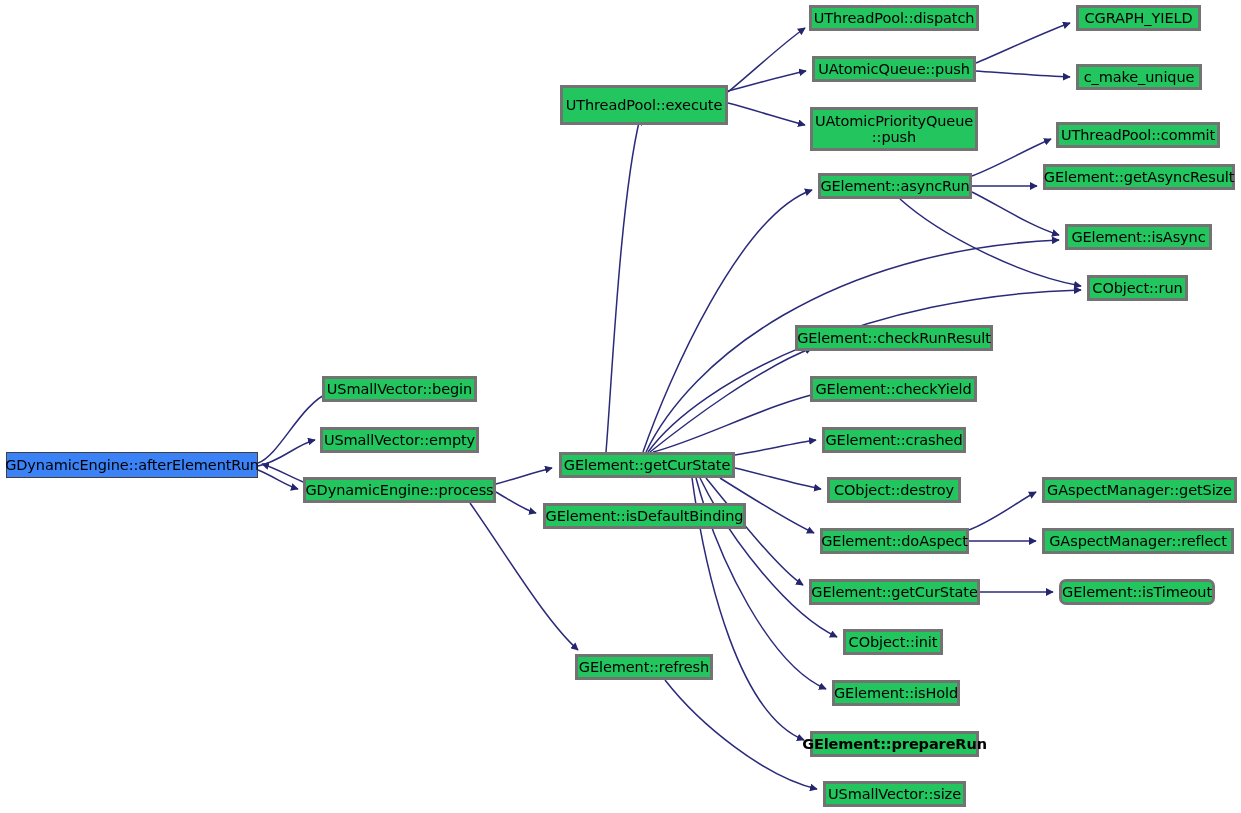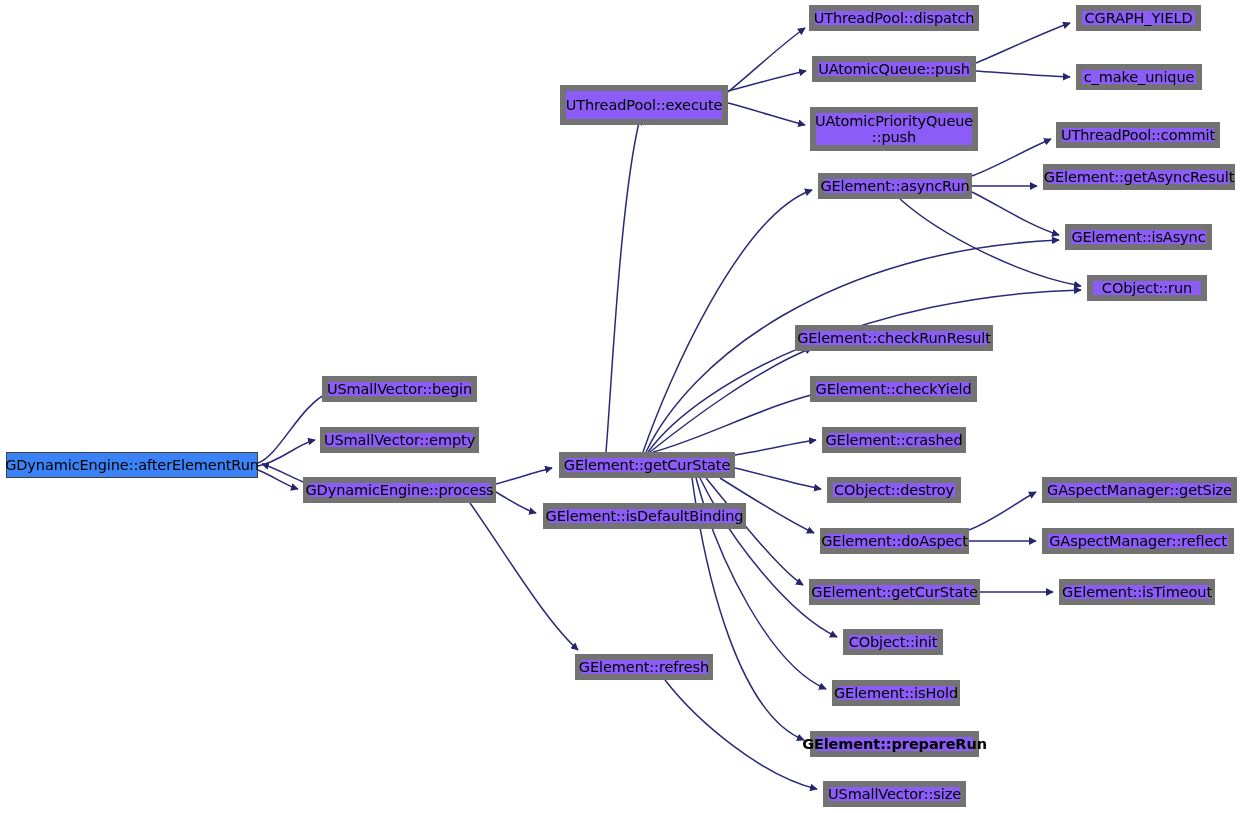--- a/index.html
+++ b/index.html
@@ -20,22 +20,22 @@
     position: absolute;
     left: 0;
     top: 0;
     width: 1241px;
     height: 813px;
     pointer-events: none;
   }
   .gnode {
     position: absolute;
     box-sizing: border-box;
-    border: 6px solid #737373;
-    background: #8b5cf6;
+    border: 3px solid #737373;
+    background: #22c55e;
     color: #000000;
     font-size: 14.5px;
     line-height: 1.12;
     text-align: center;
     display: flex;
     align-items: center;
     justify-content: center;
     white-space: pre-line;
     letter-spacing: -0.1px;
   }
@@ -104,29 +104,29 @@
       <div class="gnode" style="left: 809px; top: 5px; width: 170px; height: 26px;">UThreadPool::dispatch</div>
       <div class="gnode" style="left: 812px; top: 56px; width: 164px; height: 26px;">UAtomicQueue::push</div>
       <div class="gnode" style="left: 810px; top: 107px; width: 168px; height: 44px;">UAtomicPriorityQueue
 ::push</div>
       <div class="gnode" style="left: 1076px; top: 5px; width: 125px; height: 26px;">CGRAPH_YIELD</div>
       <div class="gnode" style="left: 1076px; top: 64px; width: 126px; height: 26px;">c_make_unique</div>
       <div class="gnode" style="left: 818px; top: 173px; width: 154px; height: 26px;">GElement::asyncRun</div>
       <div class="gnode" style="left: 1056px; top: 122px; width: 164px; height: 26px;">UThreadPool::commit</div>
       <div class="gnode" style="left: 1043px; top: 164px; width: 192px; height: 26px;">GElement::getAsyncResult</div>
       <div class="gnode" style="left: 1065px; top: 224px; width: 147px; height: 26px;">GElement::isAsync</div>
-      <div class="gnode" style="left: 1087px; top: 275px; width: 120px; height: 26px;">CObject::run</div>
+      <div class="gnode" style="left: 1087px; top: 275px; width: 101px; height: 26px;">CObject::run</div>
       <div class="gnode" style="left: 795px; top: 325px; width: 198px; height: 26px;">GElement::checkRunResult</div>
       <div class="gnode" style="left: 810px; top: 376px; width: 167px; height: 26px;">GElement::checkYield</div>
       <div class="gnode" style="left: 822px; top: 427px; width: 144px; height: 26px;">GElement::crashed</div>
       <div class="gnode" style="left: 827px; top: 477px; width: 134px; height: 26px;">CObject::destroy</div>
       <div class="gnode" style="left: 820px; top: 528px; width: 149px; height: 26px;">GElement::doAspect</div>
       <div class="gnode" style="left: 1042px; top: 477px; width: 195px; height: 26px;">GAspectManager::getSize</div>
       <div class="gnode" style="left: 1042px; top: 528px; width: 192px; height: 26px;">GAspectManager::reflect</div>
       <div class="gnode" style="left: 809px; top: 579px; width: 171px; height: 26px;">GElement::getCurState</div>
-      <div class="gnode" style="left: 1059px; top: 579px; width: 156px; height: 26px;">GElement::isTimeout</div>
+      <div class="gnode" style="left: 1059px; top: 579px; width: 156px; height: 26px; border-radius: 7px;">GElement::isTimeout</div>
       <div class="gnode" style="left: 843px; top: 629px; width: 100px; height: 26px;">CObject::init</div>
       <div class="gnode" style="left: 832px; top: 680px; width: 128px; height: 26px;">GElement::isHold</div>
       <div class="gnode" style="left: 810px; top: 731px; width: 169px; height: 26px; font-weight: bold;">GElement::prepareRun</div>
       <div class="gnode" style="left: 823px; top: 781px; width: 143px; height: 26px;">USmallVector::size</div>
     </div>
 
 </div>
 
 </body></html>

